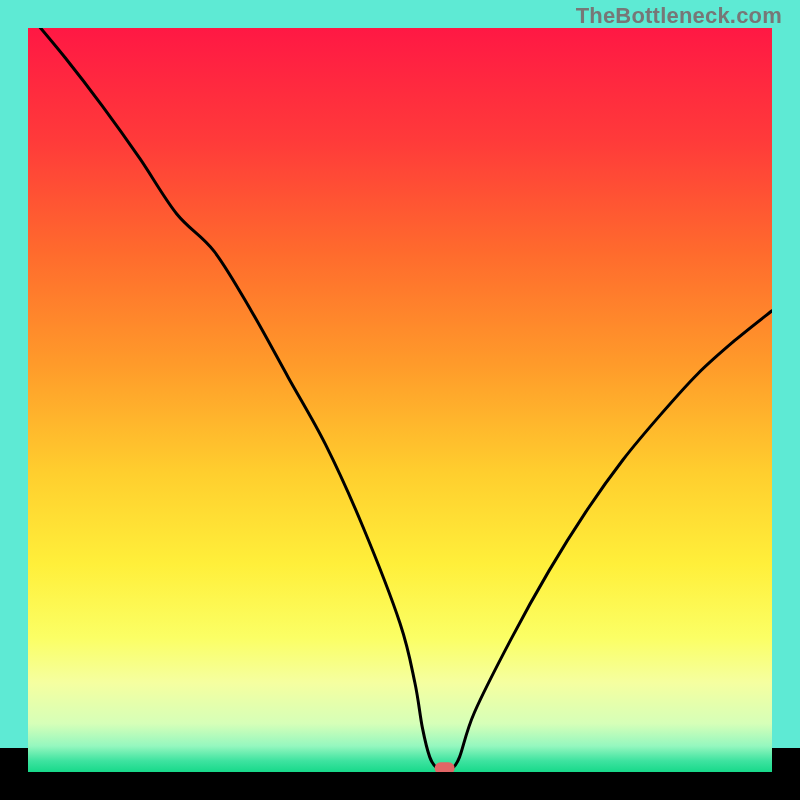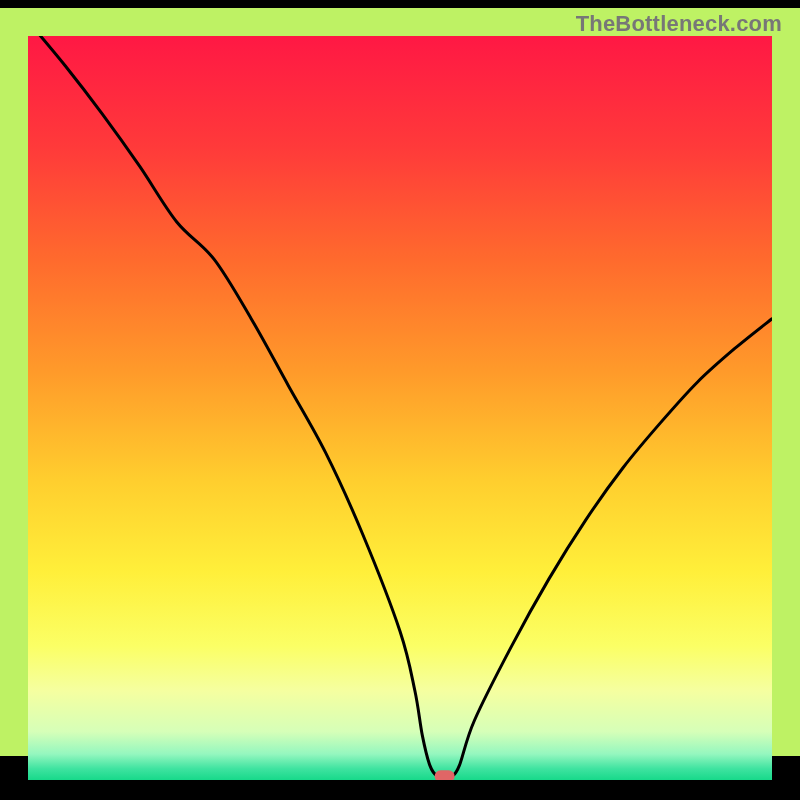--- a/index.html
+++ b/index.html
@@ -7,22 +7,21 @@
     padding: 0;
     width: 800px;
     height: 800px;
     background: #000;
     overflow: hidden;
   }
   .chart-container {
     position: relative;
     width: 800px;
     height: 748px;
-    background: #bef264;
-    margin-top: 8px;
+    background: #5eead4;
   }
   .watermark {
     position: absolute;
     top: 3px;
     right: 18px;
     font-family: Arial, Helvetica, sans-serif;
     font-size: 22px;
     font-weight: bold;
     color: #777;
     letter-spacing: 0.2px;

